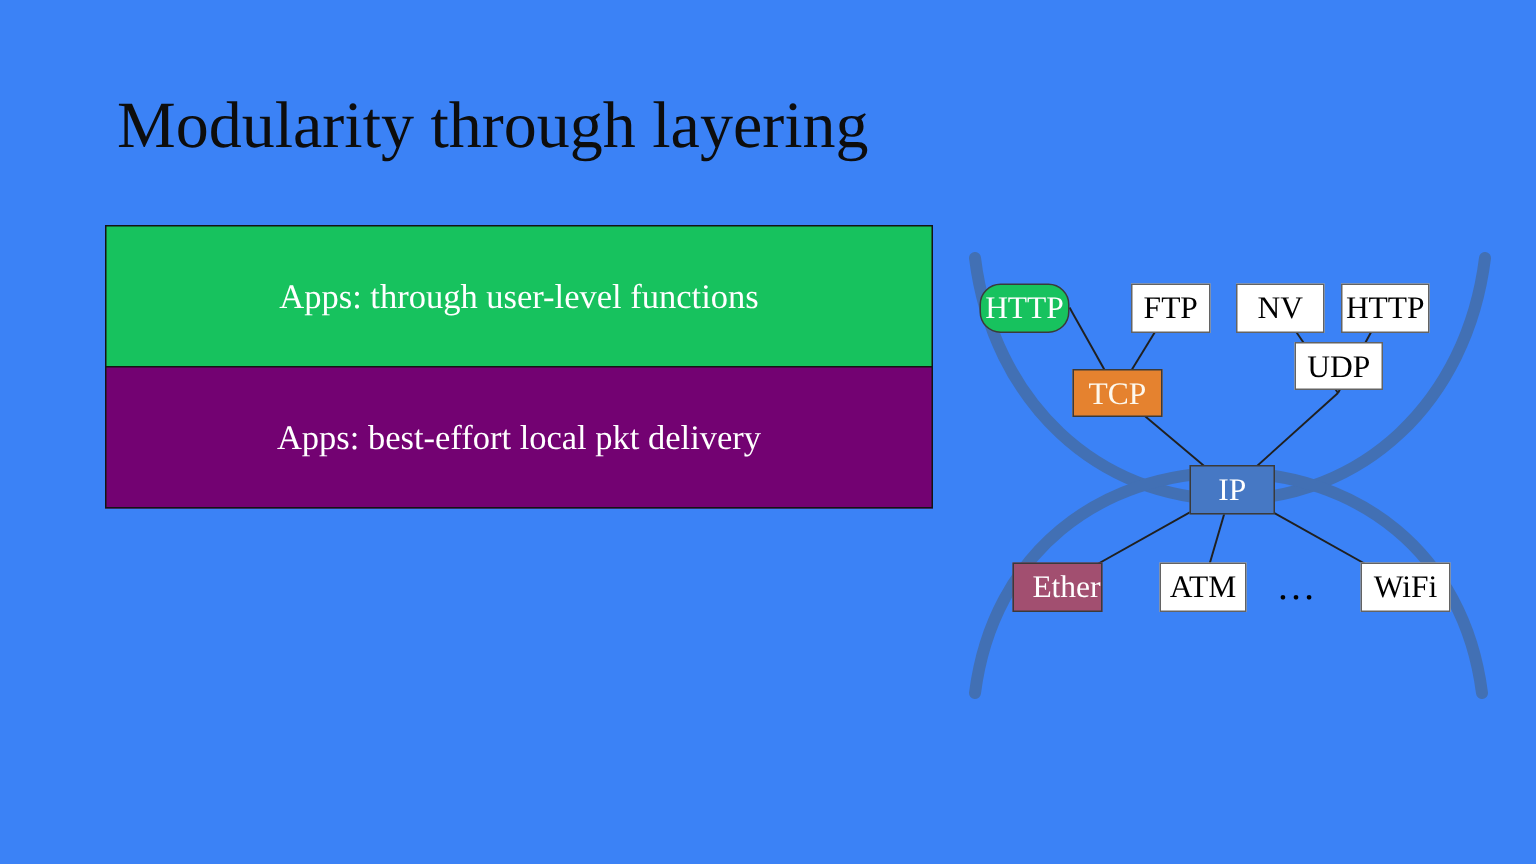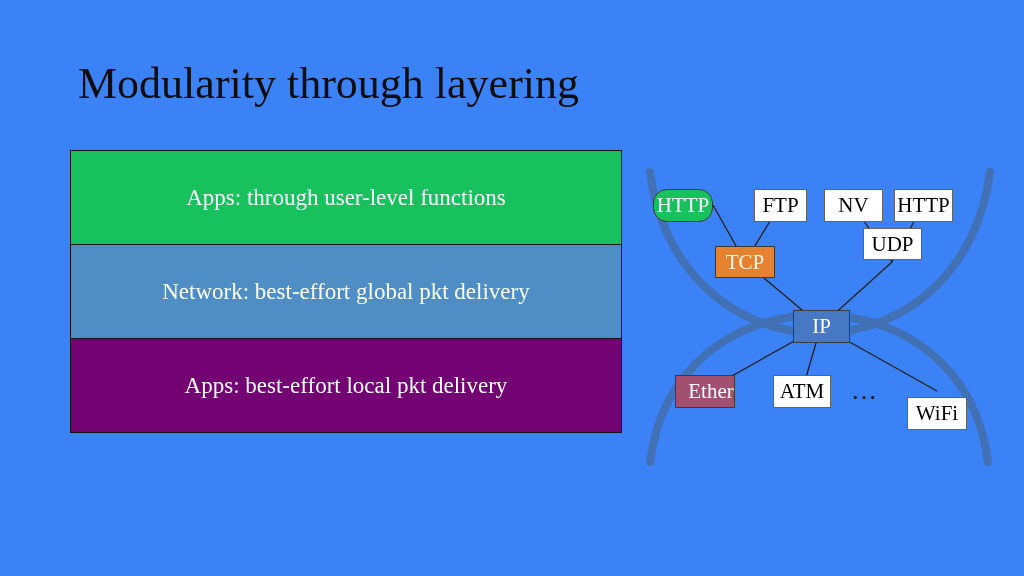--- a/index.html
+++ b/index.html
@@ -66,35 +66,32 @@
   .n-http  { left: 653px; top: 189px; width: 60px; height: 33px; border-radius: 14px; }
   .n-ftp   { left: 754px; top: 189px; width: 53px; height: 33px; }
   .n-nv    { left: 824px; top: 189px; width: 59px; height: 33px; }
   .n-tftp  { left: 894px; top: 189px; width: 59px; height: 33px; }
   .n-tcp   { left: 715px; top: 246px; width: 60px; height: 32px; }
   .n-udp   { left: 863px; top: 228px; width: 59px; height: 32px; }
   .n-ip    { left: 793px; top: 310px; width: 57px; height: 33px; }
   .n-ether { left: 675px; top: 375px; width: 60px; height: 33px; }
   .n-atm   { left: 773px; top: 375px; width: 58px; height: 33px; }
   .n-dots  { left: 845px; top: 374px; width: 40px; height: 33px; border: none; font-size: 26px; letter-spacing: 2px; }
-  .n-wifi  { left: 907px; top: 397px; width: 60px; height: 33px; }
+  .n-wifi  { left: 907px; top: 375px; width: 60px; height: 33px; }
 </style>
 </head>
 <body>
 
 <div class="slide">
 
   <h1 class="title">Modularity through layering</h1>
 
   <div class="stack">
     <div class="layer" style="background-color: rgb(23, 194, 94); color: rgb(255, 255, 255);">
       <span>Apps: through user-level functions</span>
-    </div>
-    <div class="layer" style="background-color: rgb(78, 142, 197); color: rgb(255, 255, 255);">
-      <span>Network: best-effort global pkt delivery</span>
     </div>
     <div class="layer" style="background-color: rgb(115, 2, 114); color: rgb(255, 255, 255);">
       <span>Apps: best-effort local pkt delivery</span>
     </div>
   </div>
 
   <svg class="diagram-svg" viewBox="0 0 1024 576" xmlns="http://www.w3.org/2000/svg">
     <path class="curve" d="M 650 172 C 662 268, 732 333, 820 333 S 978 268, 990 172" stroke="#4270b4"></path>
     <path class="curve" d="M 650 462 C 662 368, 734 315, 819 315 S 976 368, 988 462" stroke="#4270b4"></path>
     <g class="edges" stroke="#202020">

